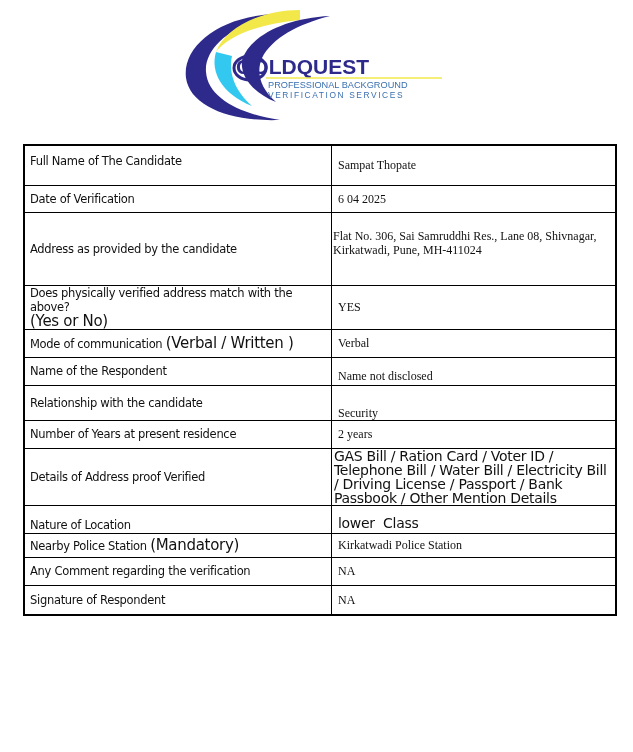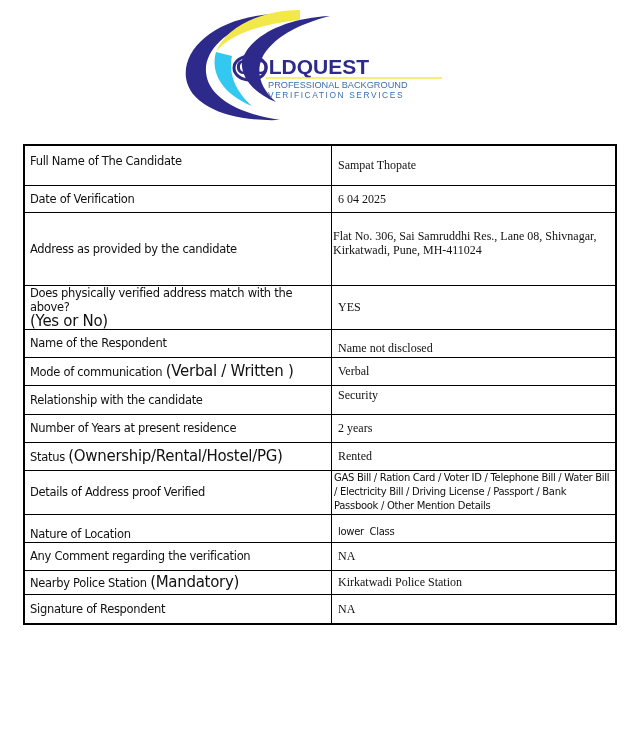--- a/index.html
+++ b/index.html
@@ -6,21 +6,21 @@
   body { width:633px; height:752px; position:relative; overflow:hidden; }
   .logo { position:absolute; left:180px; top:6px; width:272px; height:118px; }
   .logo svg { width:100%; height:100%; }
   .tbl { position:absolute; left:23px; top:144px; width:594px; border-collapse:collapse;
          border:2px solid #000; table-layout:fixed; }
   .tbl td { border:1px solid #000; padding:0 6px; font-size:12px; color:#111;
             vertical-align:middle; line-height:14px; }
   .tbl td.lbl { width:295px; font-family:"DejaVu Sans", sans-serif; font-size:11.5px;
                 letter-spacing:-0.3px; padding-left:5px; }
   .tbl td.val { text-align:left; font-family:"Liberation Serif", serif; font-size:12px; }
-  .tbl td.val.sans { font-family:"DejaVu Sans", sans-serif; font-size:10px; letter-spacing:-0.3px; }
+  .tbl td.val.sans { font-family:"DejaVu Sans", sans-serif; font-size:14px; letter-spacing:-0.3px; }
   .tbl td.val.left { text-align:left; padding-left:1px; }
   .small { font-size:15px; }
 </style>
 </head>
 <body>
 
 <div class="logo">
   <svg viewBox="0 0 272 118">
     <path d="M95 8 C40 10 2 40 6 72 C10 100 50 116 100 114 C60 108 28 92 26 66 C24 40 55 18 95 8 Z" fill="#2e2a8c"></path>
     <path d="M120 4 C80 4 45 22 36 46 C48 30 78 18 120 14 Z" fill="#f2e84a"></path>
@@ -46,53 +46,49 @@
   </tr>
   <tr style="height:73px">
     <td class="lbl">Address as provided by the candidate</td>
     <td class="val left" style="vertical-align:top;padding-top:16px">Flat No. 306, Sai Samruddhi Res., Lane 08, Shivnagar, Kirkatwadi, Pune, MH-411024</td>
   </tr>
   <tr style="height:30px">
     <td class="lbl"><span>Does physically verified address match with the above?</span><br><span class="small">(Yes or No)</span></td>
     <td class="val">YES</td>
   </tr>
   <tr style="height:28px">
+    <td class="lbl"><span>Mode of communication</span> <span class="small">(Verbal / Written )</span></td>
+    <td class="val">Verbal</td>
+  </tr>
+  <tr style="height:28px">
     <td class="lbl">Name of the Respondent</td>
     <td class="val" style="vertical-align:bottom;padding-bottom:2px">Name not disclosed</td>
   </tr>
-  <tr style="height:28px">
-    <td class="lbl"><span>Mode of communication</span> <span class="small">(Verbal / Written )</span></td>
-    <td class="val">Verbal</td>
-  </tr>
   <tr style="height:29px">
     <td class="lbl">Relationship with the candidate</td>
-    <td class="val" style="vertical-align:top;padding-top:2px">Security</td>
+    <td class="val" style="vertical-align:top;padding-top:20px">Security</td>
   </tr>
   <tr style="height:28px">
     <td class="lbl">Number of Years at present residence</td>
     <td class="val">2 years</td>
-  </tr>
-  <tr style="height:28px">
-    <td class="lbl"><span>Status</span> <span class="small">(Ownership/Rental/Hostel/PG)</span></td>
-    <td class="val">Rented</td>
   </tr>
   <tr style="height:44px">
     <td class="lbl">Details of Address proof Verified</td>
     <td class="val sans" style="padding:0 2px">GAS Bill / Ration Card / Voter ID / Telephone Bill / Water Bill / Electricity Bill / Driving License / Passport / Bank Passbook / Other Mention Details</td>
   </tr>
   <tr style="height:28px">
     <td class="lbl" style="vertical-align:top;padding-top:12px">Nature of Location</td>
     <td class="val sans" style="vertical-align:bottom;padding-bottom:3px;white-space:pre">lower  Class</td>
   </tr>
+  <tr style="height:24px">
+    <td class="lbl"><span>Nearby Police Station</span> <span class="small">(Mandatory)</span></td>
+    <td class="val">Kirkatwadi Police Station</td>
+  </tr>
   <tr style="height:28px">
     <td class="lbl">Any Comment regarding the verification</td>
     <td class="val">NA</td>
-  </tr>
-  <tr style="height:24px">
-    <td class="lbl"><span>Nearby Police Station</span> <span class="small">(Mandatory)</span></td>
-    <td class="val">Kirkatwadi Police Station</td>
   </tr>
   <tr style="height:30px">
     <td class="lbl">Signature of Respondent</td>
     <td class="val">NA</td>
   </tr>
 </tbody>
   </table>
 
 </body></html>

